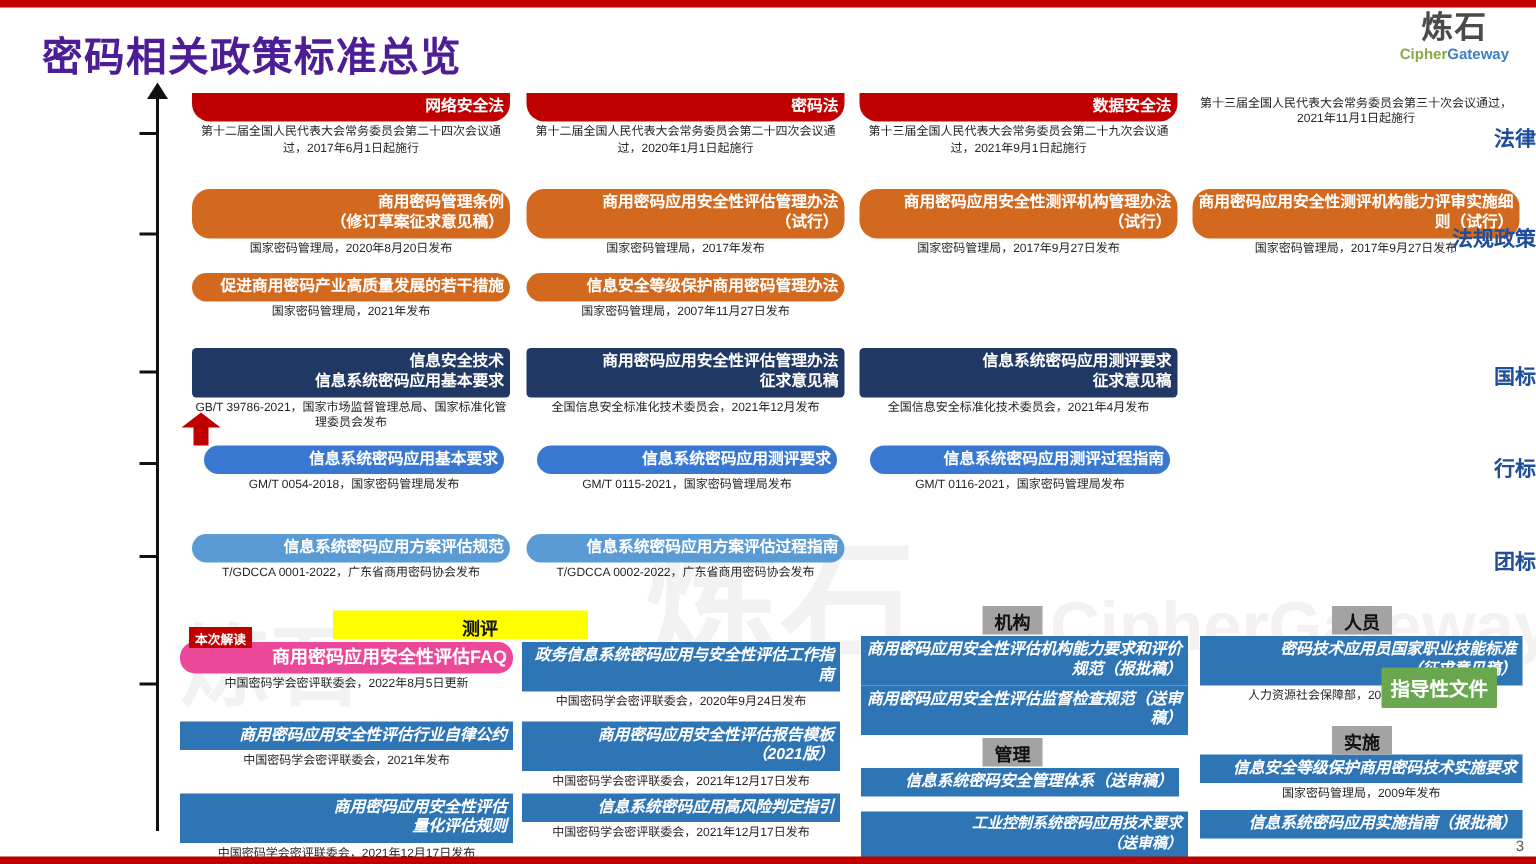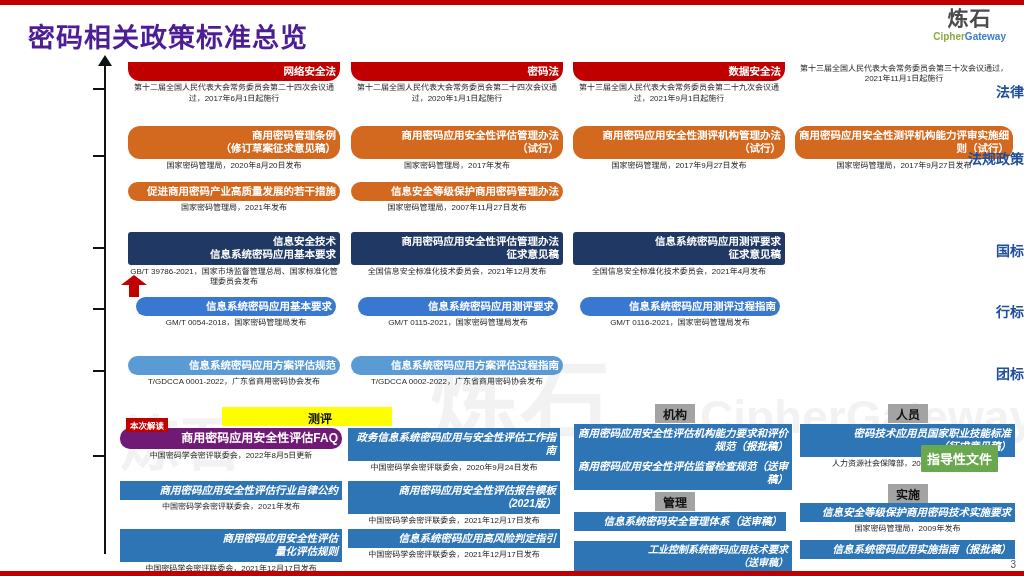--- a/index.html
+++ b/index.html
@@ -60,21 +60,21 @@
   .card .sub{
     color:#262626;text-align:center;font-size:8px;line-height:1.3;
     padding:2px 2px 0;box-sizing:border-box;
   }
   
   .c-law    .head{background:#c00000;border-radius:0 0 12px 12px;}
   .c-reg    .head{background:#d2691e;border-radius:12px;}
   .c-gb     .head{background:#1f3864;border-radius:3px;}
   .c-hb     .head{background:#3878d1;border-radius:14px;}
   .c-tb     .head{background:#5b9bd5;border-radius:14px;}
-  .c-green  .head{background:#701a75;border-radius:10px;}
+  .c-green  .head{background:#ec4899;border-radius:10px;}
   .c-blue   .head{background:#2e75b6;border-radius:0;font-style:italic;}
 
   
   .chip{
     position:absolute;background:#a3a3a3;color:#111;font-size:12px;font-weight:700;
     padding:1px 8px;text-align:center;z-index:4;
   }
   .banner{
     position:absolute;background:#ffff00;z-index:1;
   }

